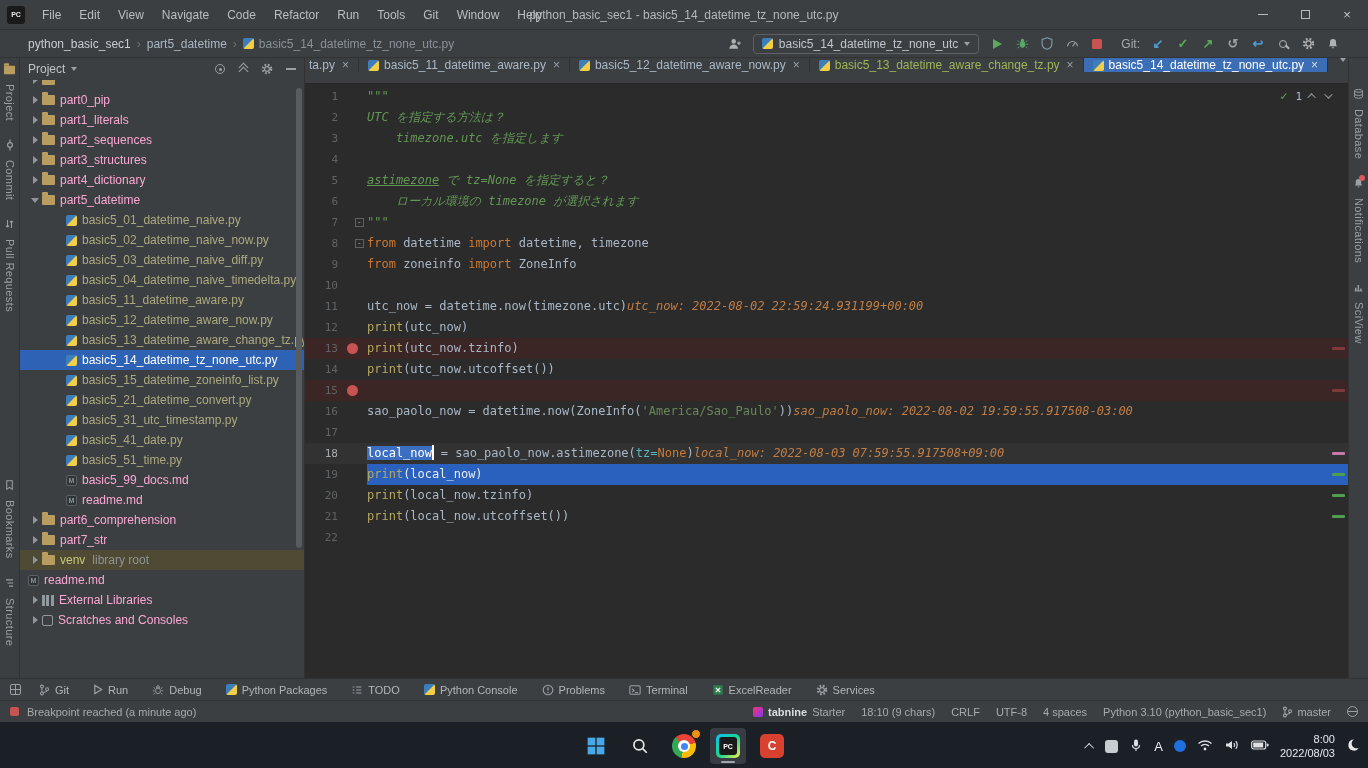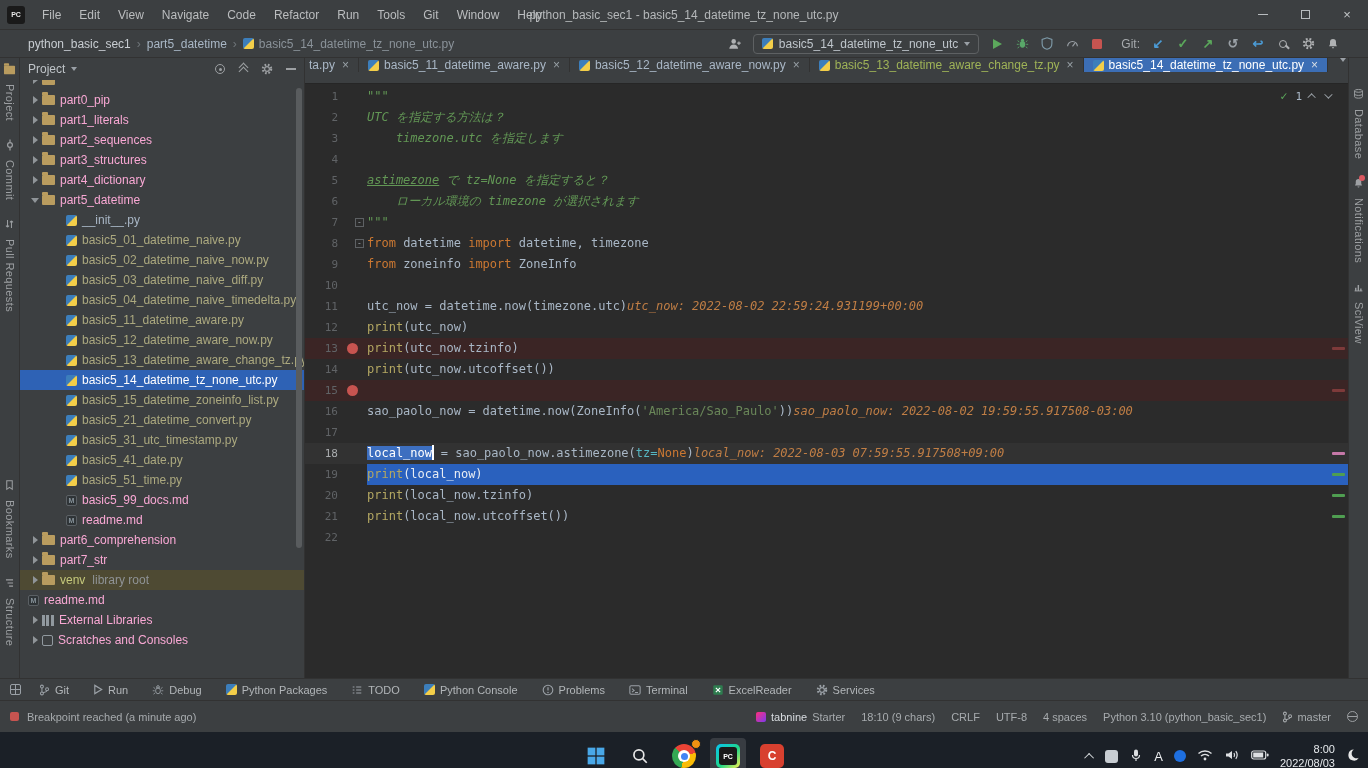--- a/index.html
+++ b/index.html
@@ -104,26 +104,26 @@
   .chev-dn-s{transform:rotate(225deg) translateY(2px)}
   .mark{position:absolute;right:3px;width:13px;height:3px;border-radius:1px}
 
   
   .bottombar{height:22px;background:#3C3F41;border-top:1px solid #323232;display:flex;align-items:center;padding:0 10px;flex:none}
   .tw-switcher{width:11px;height:11px;border:1.4px solid #9AA0A6;border-radius:2px;background-image:linear-gradient(#9AA0A6 0 0),linear-gradient(#9AA0A6 0 0);background-size:1.4px 100%,100% 1.4px;background-position:center;background-repeat:no-repeat}
   #bottom-items{display:flex;align-items:center;gap:24px;margin-left:18px}
   .bb-item{display:flex;align-items:center;gap:5px;font-size:11px;color:#B2B6B9}
   .bb-ic{display:inline-flex;align-items:center}
 
-  .statusbar{height:32px;background:#3C3F41;border-top:1px solid #323232;display:flex;align-items:center;padding:0 10px;font-size:11px;color:#A7ABAE;gap:8px;flex:none}
+  .statusbar{height:22px;background:#3C3F41;border-top:1px solid #323232;display:flex;align-items:center;padding:0 10px;font-size:11px;color:#A7ABAE;gap:8px;flex:none}
   .sb-bp-ic{width:9px;height:9px;border-radius:2px;background:#C75450;flex:none}
   .sb-right{margin-left:auto;display:flex;align-items:center;gap:16px;white-space:nowrap}
   .tabnine{display:flex;align-items:center;gap:5px}
   .tn-logo{width:10px;height:10px;background:linear-gradient(135deg,#FF2E7C,#7C3AED);border-radius:2px}
-  .tn-name{color:#D8DCE0;font-weight:normal}
+  .tn-name{color:#D8DCE0;font-weight:bold}
   .branch{display:flex;align-items:center;gap:4px}
   .i-globe{width:11px;height:11px;border:1.3px solid #9DA0A3;border-radius:50%;position:relative}
   .i-globe::before{content:'';position:absolute;left:0;right:0;top:3.5px;height:1.2px;background:#9DA0A3}
 
   
   .taskbar{height:48px;background:#1B2027;position:relative;flex:none}
   .tb-center{position:absolute;left:50%;top:0;height:100%;transform:translateX(-50%);display:flex;align-items:center;gap:8px}
   .tb-app{width:36px;height:36px;display:grid;place-items:center;position:relative;border-radius:4px}
   .tb-app.active{background:rgba(255,255,255,.13)}
   .tb-app.active::after{content:'';position:absolute;bottom:1px;left:50%;transform:translateX(-50%);width:14px;height:2.5px;background:#9FA6AD;border-radius:2px}
@@ -372,24 +372,20 @@
           </div>
           <div class="trow lvl0">
             <span class="chev">
               <span class="tri tri-d"></span>
             </span>
             <span class="ticon i-folder"></span>
             <span class="lbl">part5_datetime</span>
           </div>
           <div class="trow lvl1">
             <span class="ticon py-icon"></span>
-            <span class="lbl pyfile" style="color: rgb(169, 183, 198);">__init__.py</span>
-          </div>
-          <div class="trow lvl1">
-            <span class="ticon py-icon"></span>
             <span class="lbl pyfile">basic5_01_datetime_naive.py</span>
           </div>
           <div class="trow lvl1">
             <span class="ticon py-icon"></span>
             <span class="lbl pyfile">basic5_02_datetime_naive_now.py</span>
           </div>
           <div class="trow lvl1">
             <span class="ticon py-icon"></span>
             <span class="lbl pyfile">basic5_03_datetime_naive_diff.py</span>
           </div>

